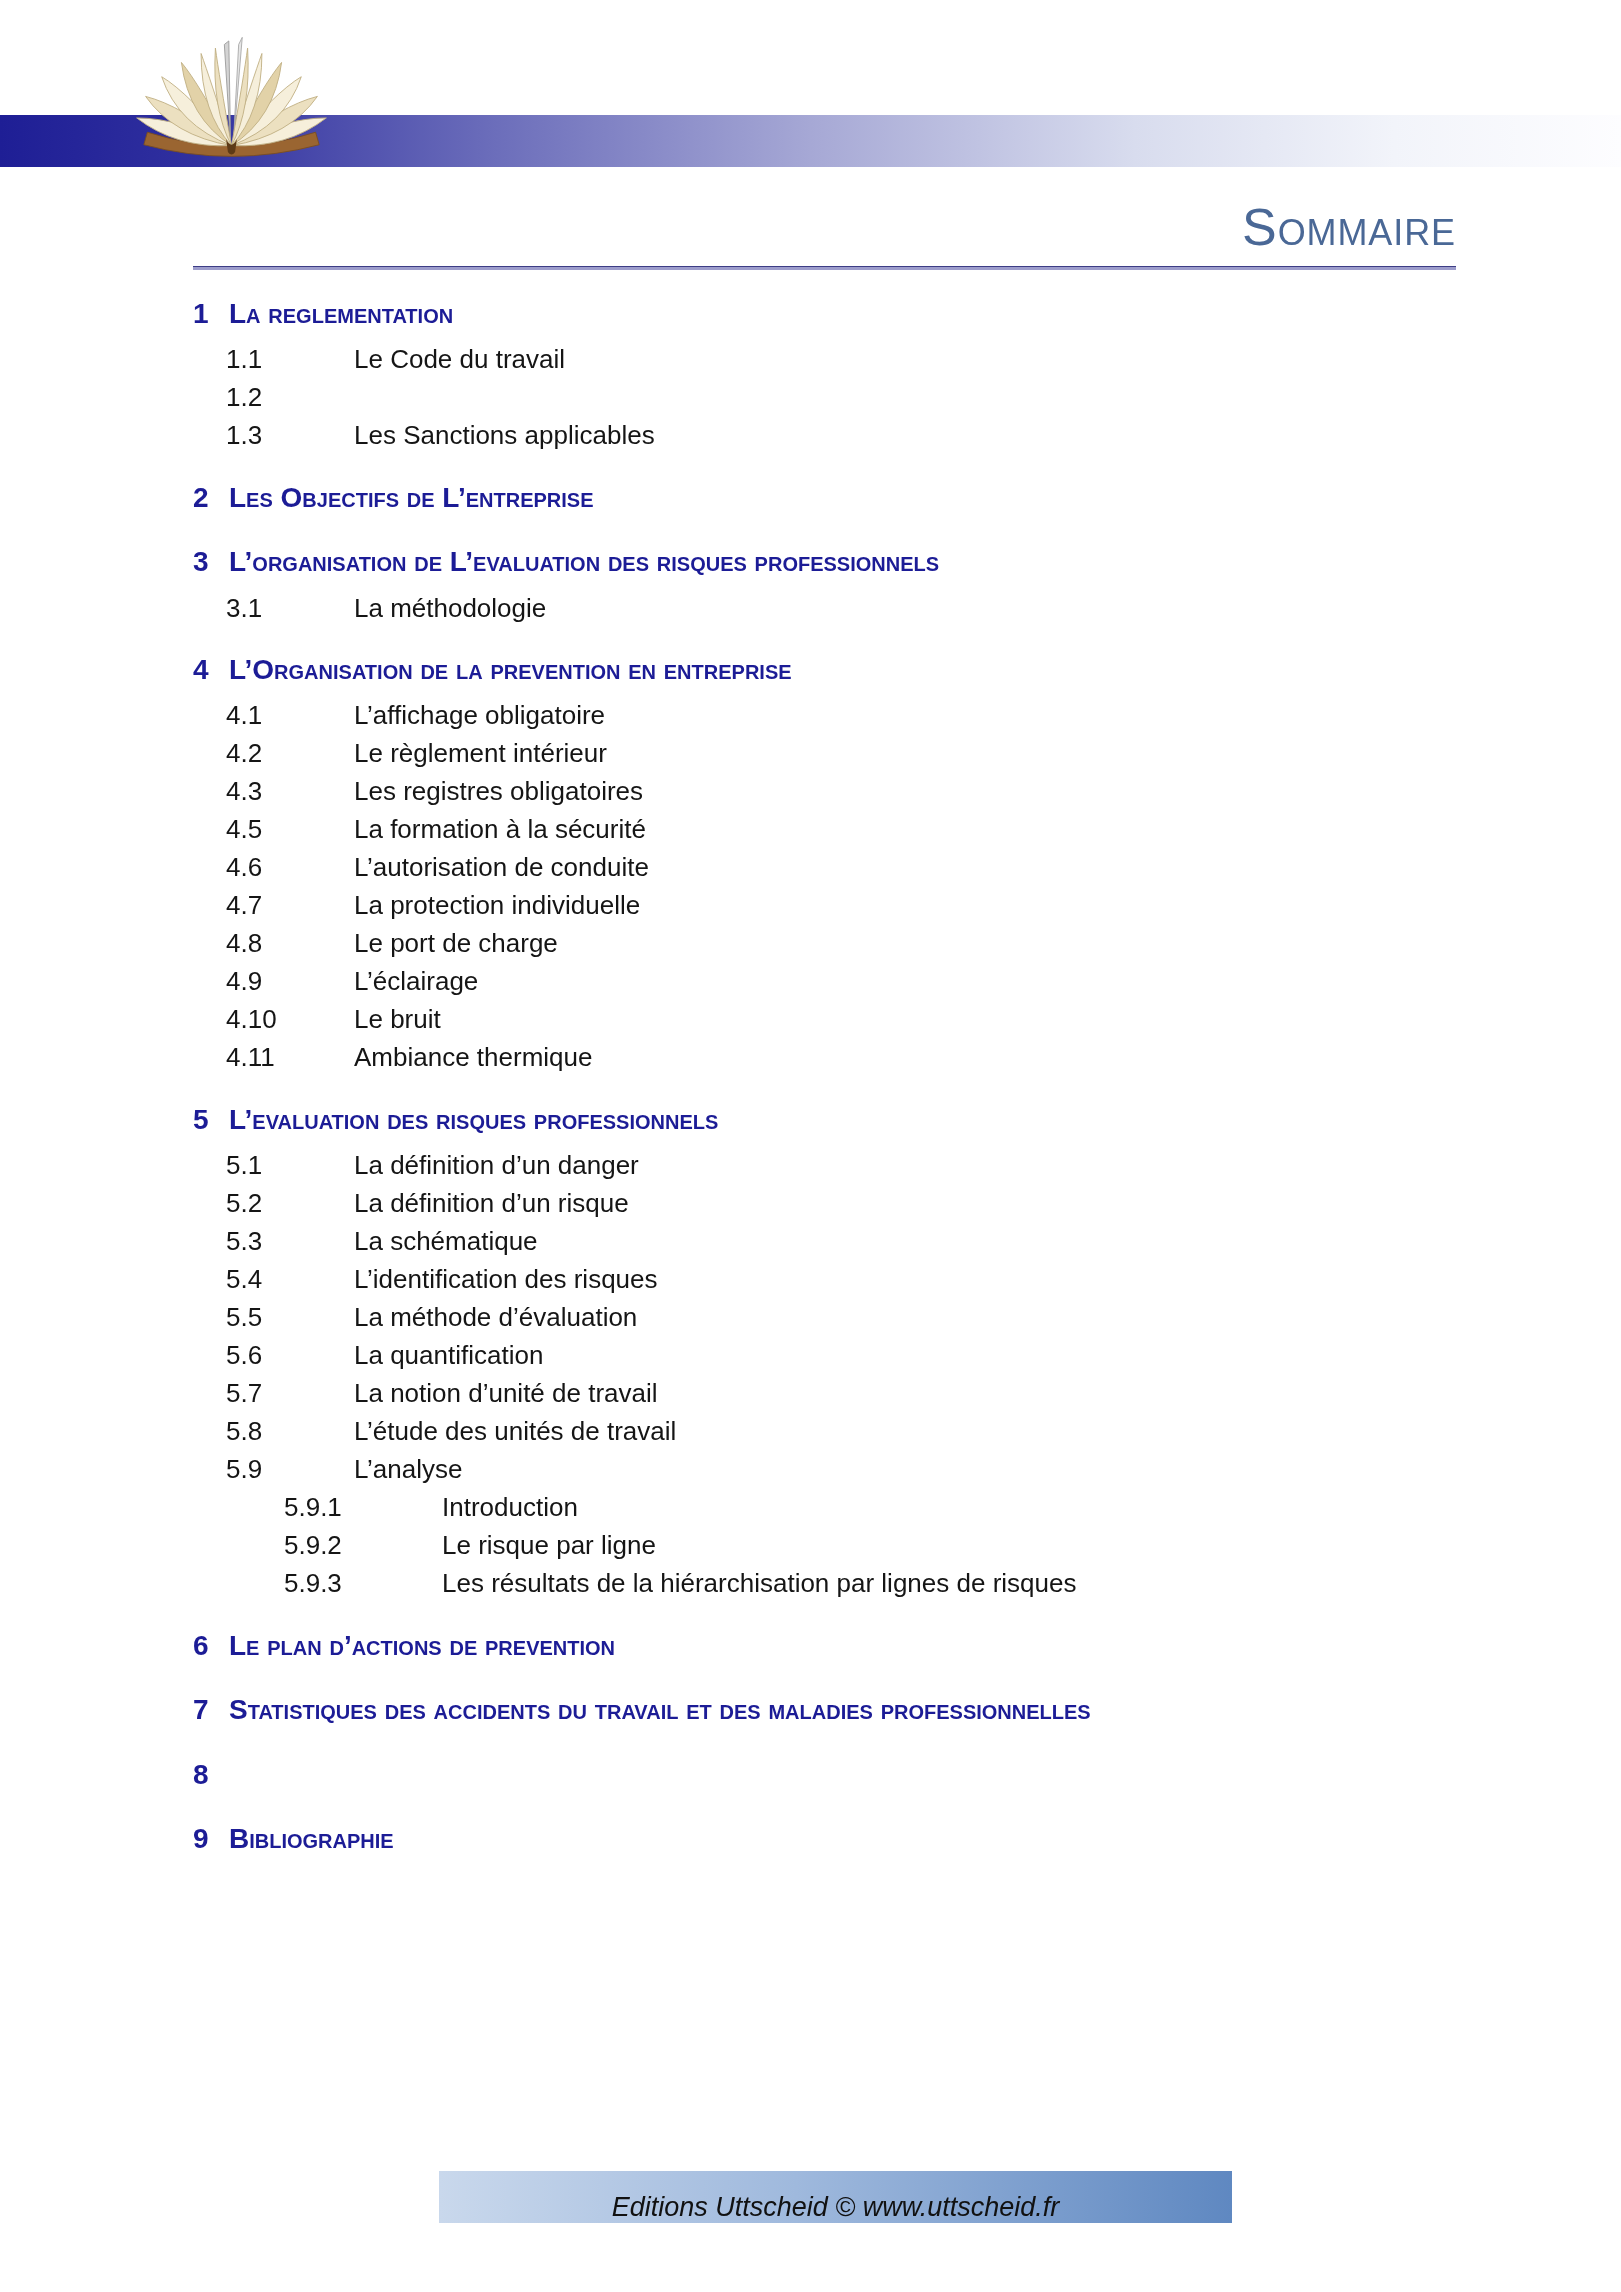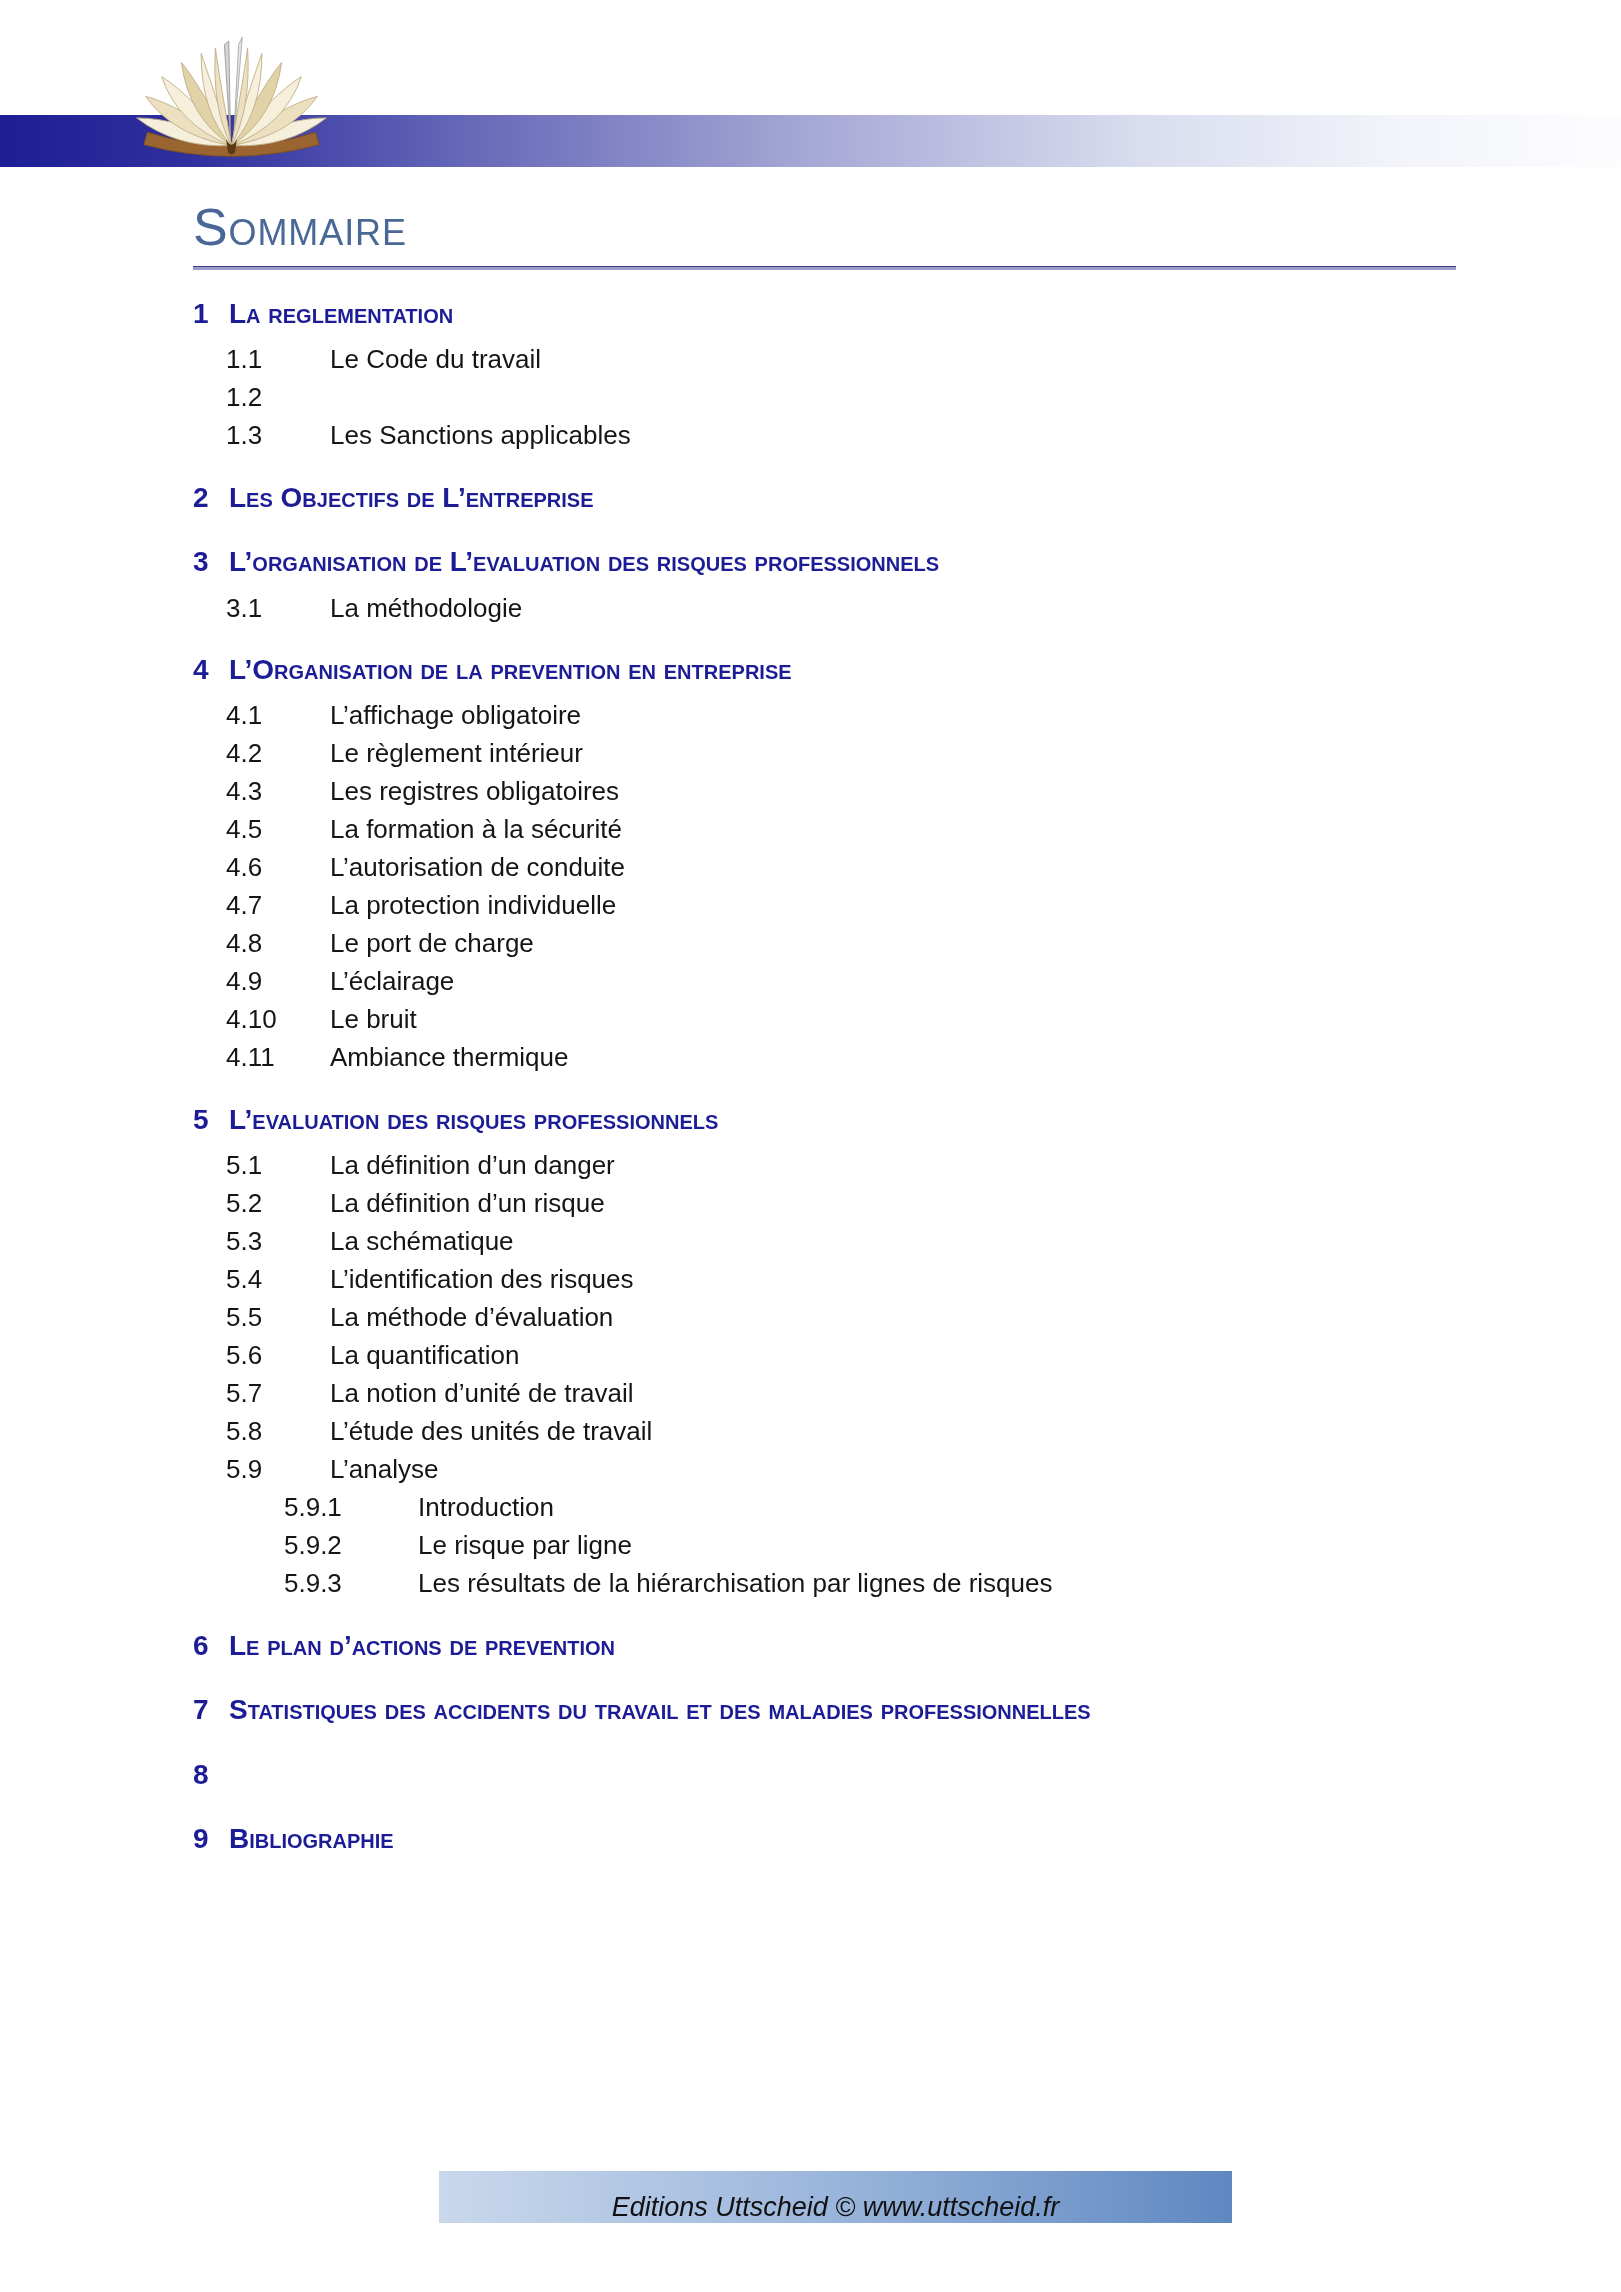--- a/index.html
+++ b/index.html
@@ -8,34 +8,34 @@
     font-family:"Liberation Sans", sans-serif; overflow:hidden;
   }
   .topbar {
     position:absolute; left:0; top:115px; width:1621px; height:52px;
     background:linear-gradient(90deg,#1e1e95 0%,#30309f 12%,#6a6cba 30%,#a6a8d5 50%,#d8dcee 70%,#f2f4fa 86%,#fdfdff 100%);
   }
   .book { position:absolute; left:124px; top:32px; width:215px; height:136px; }
   .content { position:absolute; left:193px; top:199px; width:1263px; }
   .title {
     font-size:52px; line-height:56px; font-variant:small-caps;
-    color:#4a6896; letter-spacing:0.9px;
+    color:#4a6896; letter-spacing:0.9px;text-align:right;
   }
   .rule {
     margin-top:10.7px; height:3.6px; background:#9c9ccb; border-top:1.8px solid #3d3d85;
   }
   .sec { margin-top:21.5px; }
   .sech {
     display:flex; font-weight:bold; color:#1c1c96; font-size:28px;
     line-height:43px; font-variant:small-caps; margin-bottom:5.4px;
   }
   .sech .num { width:36px; flex:none; font-variant:normal; }
   .sech .ht { max-width:1003px; }
   .row {
-    display:flex; font-size:26px; line-height:38px; color:#151515; margin-left:33px;
+    display:flex; font-size:26px; line-height:38px; color:#151515; margin-left:33px;gap:24px;
   }
   .row .rnum { width:104px; flex:none; }
   .row.l3 { margin-left:91px; }
   .row.l3 .rnum { width:134px; }
   .footer {
     position:absolute; left:439px; top:2171px; width:793px; height:52px;
     background:linear-gradient(90deg,#c9d8ec 0%,#9fb9dd 45%,#5f88c1 100%);
     display:flex; align-items:flex-end; justify-content:center;
     font-style:italic; font-size:27px; color:#111111;
   }

